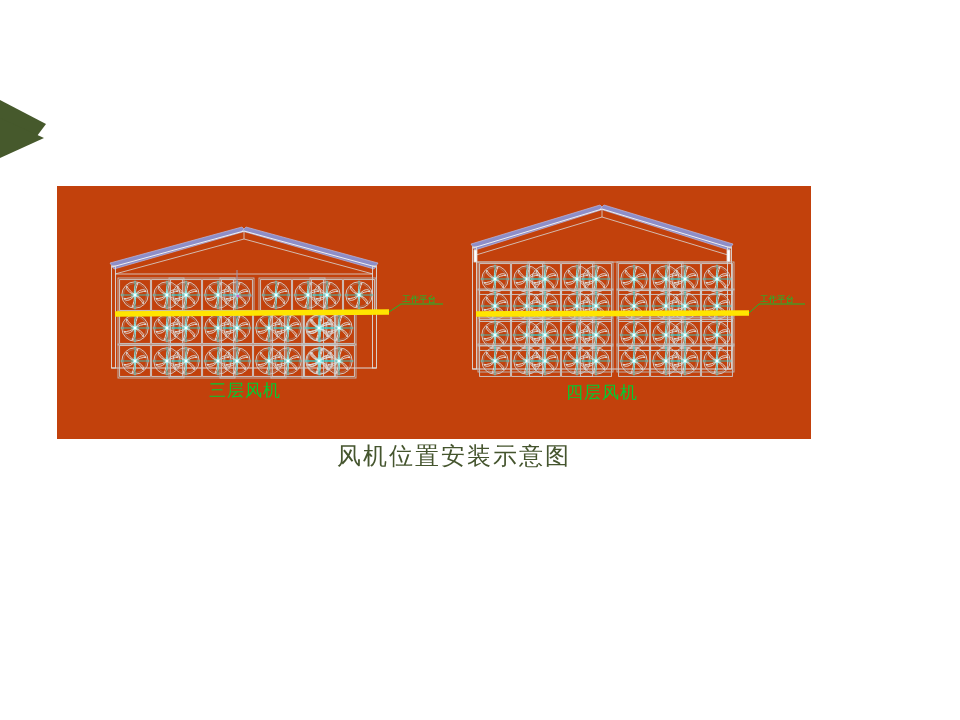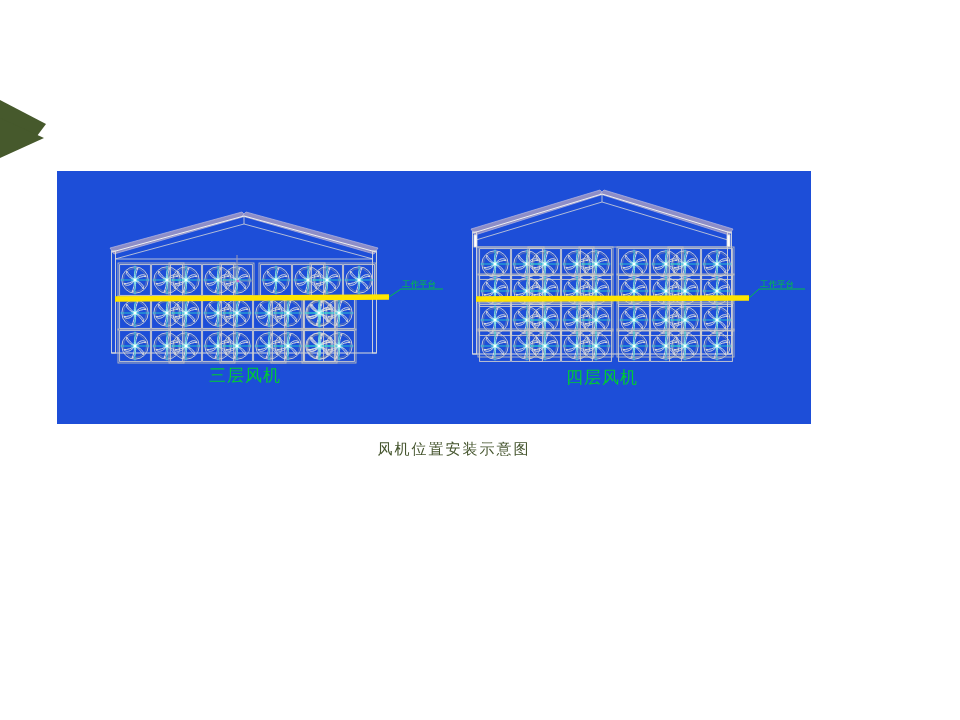--- a/index.html
+++ b/index.html
@@ -40,36 +40,36 @@
     color: #3a4a24;
     letter-spacing: 1px;
     white-space: nowrap;
     font-family: "Liberation Serif", "DejaVu Serif", serif;
   }
 
   
   #cad-figure {
     position: absolute;
     left: 57px;
-    top: 171px;
+    top: 186px;
     width: 754px;
     height: 253px;
-    background: #1d4ed8;
+    background: #c2410c;
     overflow: hidden;
   }
   #cad-svg { display: block; }
 
   
   #figure-caption {
     position: absolute;
     left: 0;
     top: 440px;
     width: 908px;
     text-align: center;
-    font-size: 15px;
+    font-size: 24px;
     color: #45552e;
     font-family: "Liberation Serif", "DejaVu Serif", serif;
     letter-spacing: 2px;
   }
 </style>
 </head>
 <body>
 
 <div id="title-row">
 

